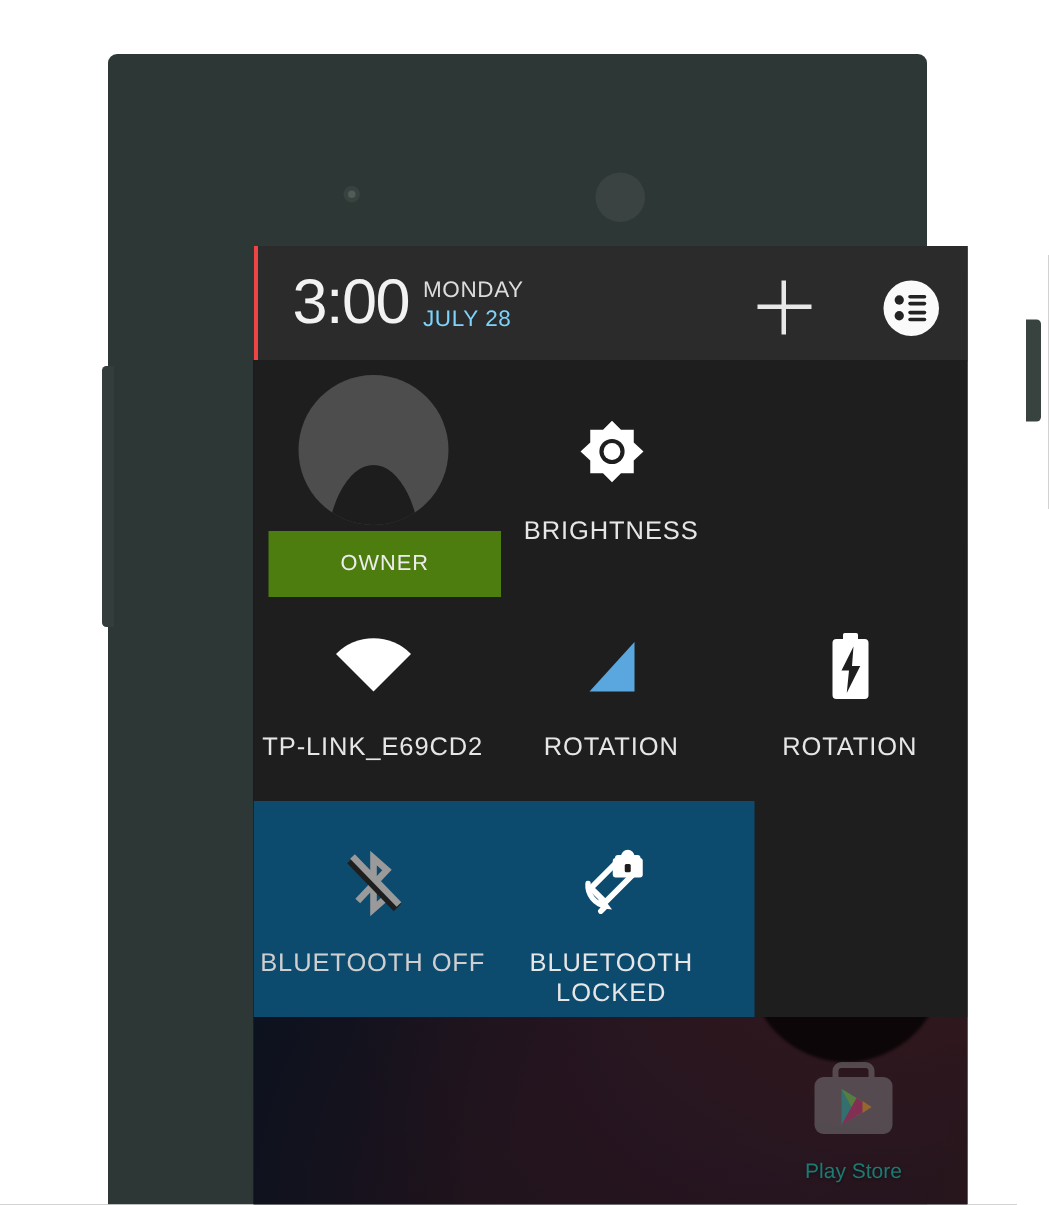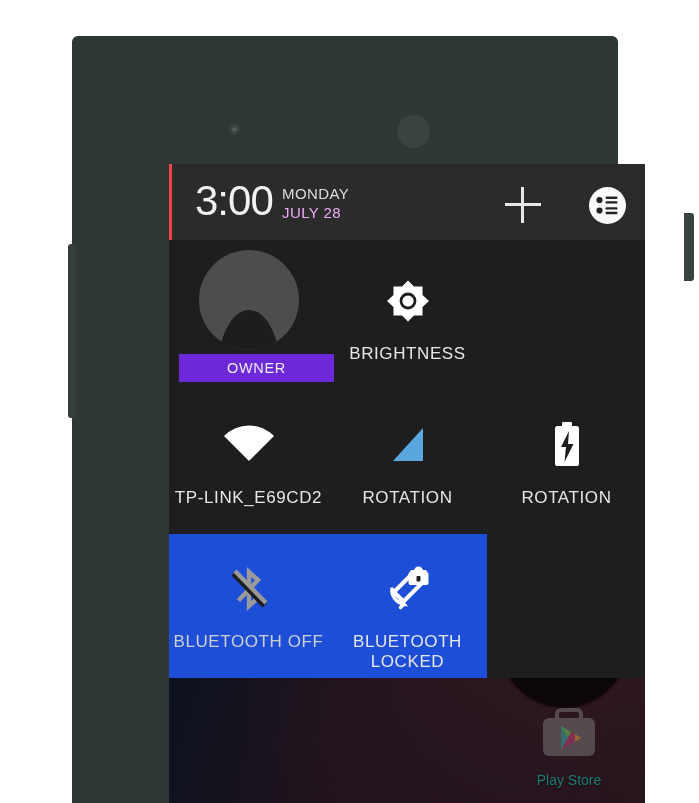--- a/index.html
+++ b/index.html
@@ -52,47 +52,47 @@
   #dock-row{position:absolute;left:0;top:662px;width:476px;opacity:.62;filter:blur(.4px);}
 
   
   #panel{position:absolute;left:0;top:0;width:476px;}
   #qs-header{position:relative;height:76px;background:#2b2b2b;
              border-left:3px solid #ef4444;box-shadow:0 1px 0 #1d1d1d;}
   #qs-header .clock{position:absolute;left:23px;top:14px;font-size:42px;
              color:#f2f2f2;font-weight:300;letter-spacing:-1px;line-height:46px;}
   #qs-header .dateblk{position:absolute;left:110px;top:20px;color:#dcdcdc;
              font-size:15px;line-height:19px;letter-spacing:.4px;}
-  #qs-header .dateblk .d2{color:#f0abfc;}
+  #qs-header .dateblk .d2{color:#7dd3fc;}
   #plus-btn{position:absolute;left:333px;top:23px;width:36px;height:36px;}
   #plus-btn::before,#plus-btn::after{content:"";position:absolute;background:#e8e8e8;}
   #plus-btn::before{left:0;top:16px;width:36px;height:3px;}
   #plus-btn::after{left:16px;top:0;width:3px;height:36px;}
   #list-btn{position:absolute;left:417px;top:23px;width:37px;height:37px;
             border-radius:50%;background:#fafafa;}
 
   #qs-body{position:relative;background:#1e1e1e;padding-top:6px;}
   .qs-row{position:relative;height:144px;}
-  .qs-row.short{height:144px;width:318px;background:#1d4ed8;}
+  .qs-row.short{height:144px;width:318px;background:#0c4a6e;padding-left:16px;}
   .qs-tile{position:absolute;width:159px;top:0;height:144px;}
   .qs-tile .ico{position:absolute;left:0;right:0;top:28px;height:54px;
                 display:flex;align-items:center;justify-content:center;}
   .qs-tile .cap{position:absolute;left:0;right:0;top:98px;text-align:center;
                 font-size:17px;letter-spacing:.6px;color:#e6e6e6;}
   .qs-tile.dim .cap{color:#cfcfcf;}
   #row3wrap{position:relative;width:318px;background:#1e1e1e;}
 
   
   #avatar-tile{position:absolute;left:0;top:0;width:159px;height:144px;}
   #avatar{position:absolute;left:30px;top:4px;width:100px;height:100px;border-radius:50%;
           background:#4d4d4d;overflow:hidden;}
   #avatar .chin{position:absolute;left:18px;top:60px;width:64px;height:64px;
           border-radius:50% 50% 50% 50%/ 100% 100% 0 0;background:#1d1d1d;}
-  #owner-bar{position:absolute;left:10px;top:108px;width:155px;height:28px;
-          background:#6d28d9;display:flex;align-items:center;justify-content:center;}
+  #owner-bar{position:absolute;left:10px;top:108px;width:155px;height:44px;
+          background:#4d7c0f;display:flex;align-items:center;justify-content:center;}
   #owner-bar span{font-size:14.5px;letter-spacing:.7px;color:#ededed;}
 
   svg{display:block;}
 </style>
 </head>
 <body>
 
 <div id="stage">
 
   <div id="device">

